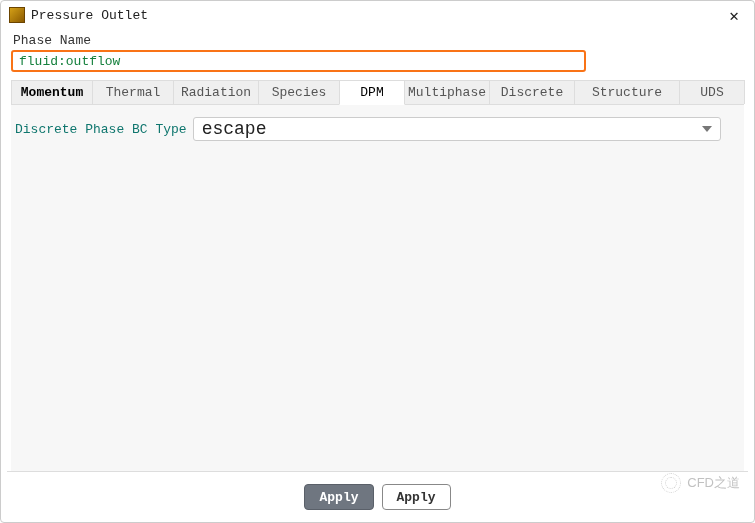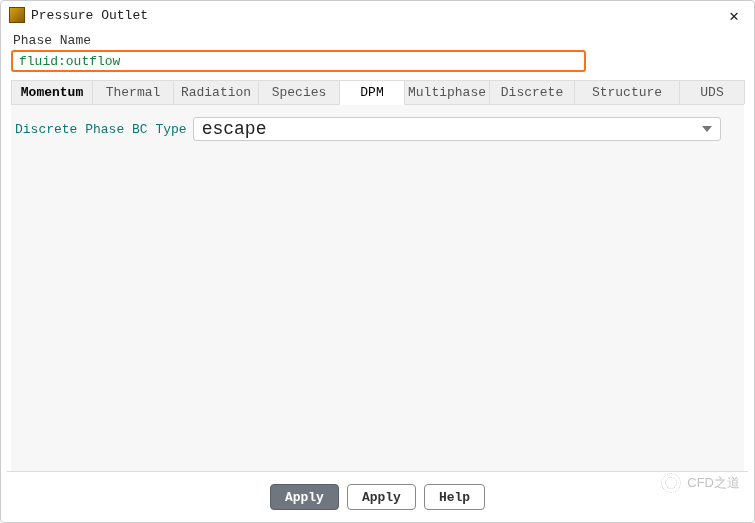--- a/index.html
+++ b/index.html
@@ -73,19 +73,18 @@
           <div class="chevron"></div>
         </div>
       </div>
     </div>
   </div>
 
   <div class="footer-sep"></div>
   <div class="footer">
     <button class="btn primary">Apply</button>
     <button class="btn">Apply</button>
-    <button class="btn">Help</button>
     <div class="watermark">
       <div class="wm-icon"></div>
       <span>CFD之道</span>
     </div>
   </div>
 </div>
 
 </body></html>

